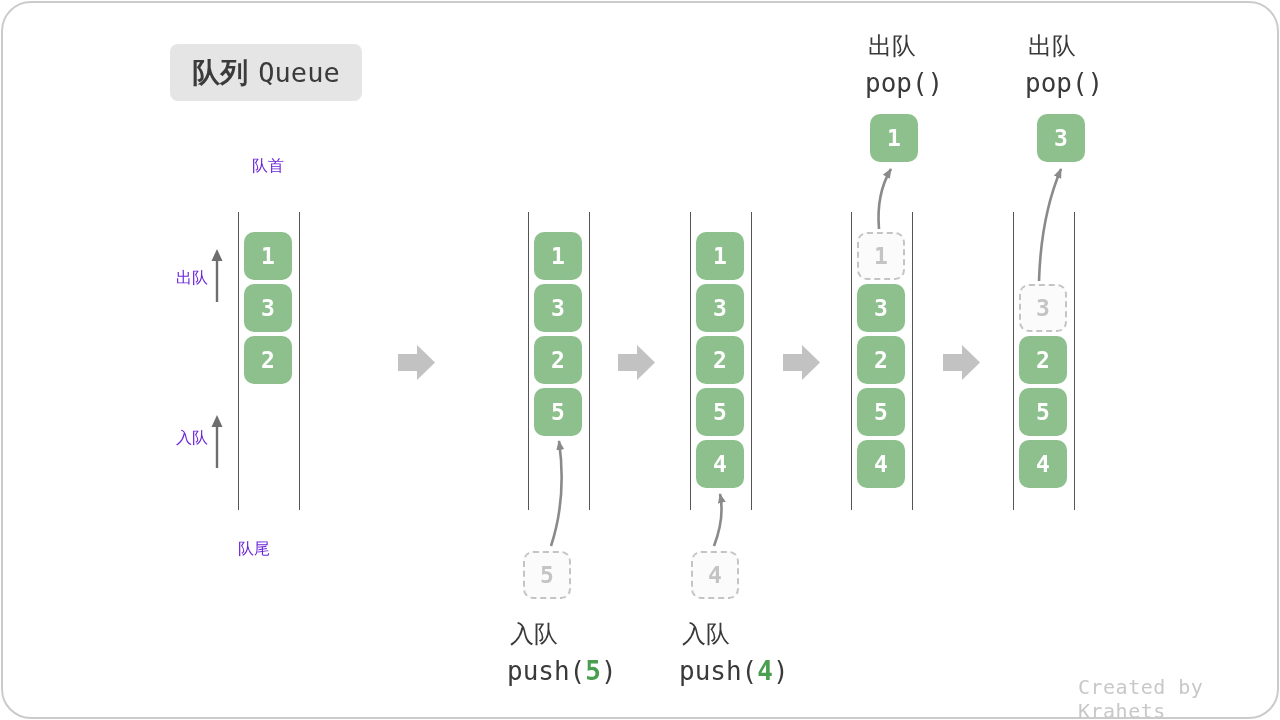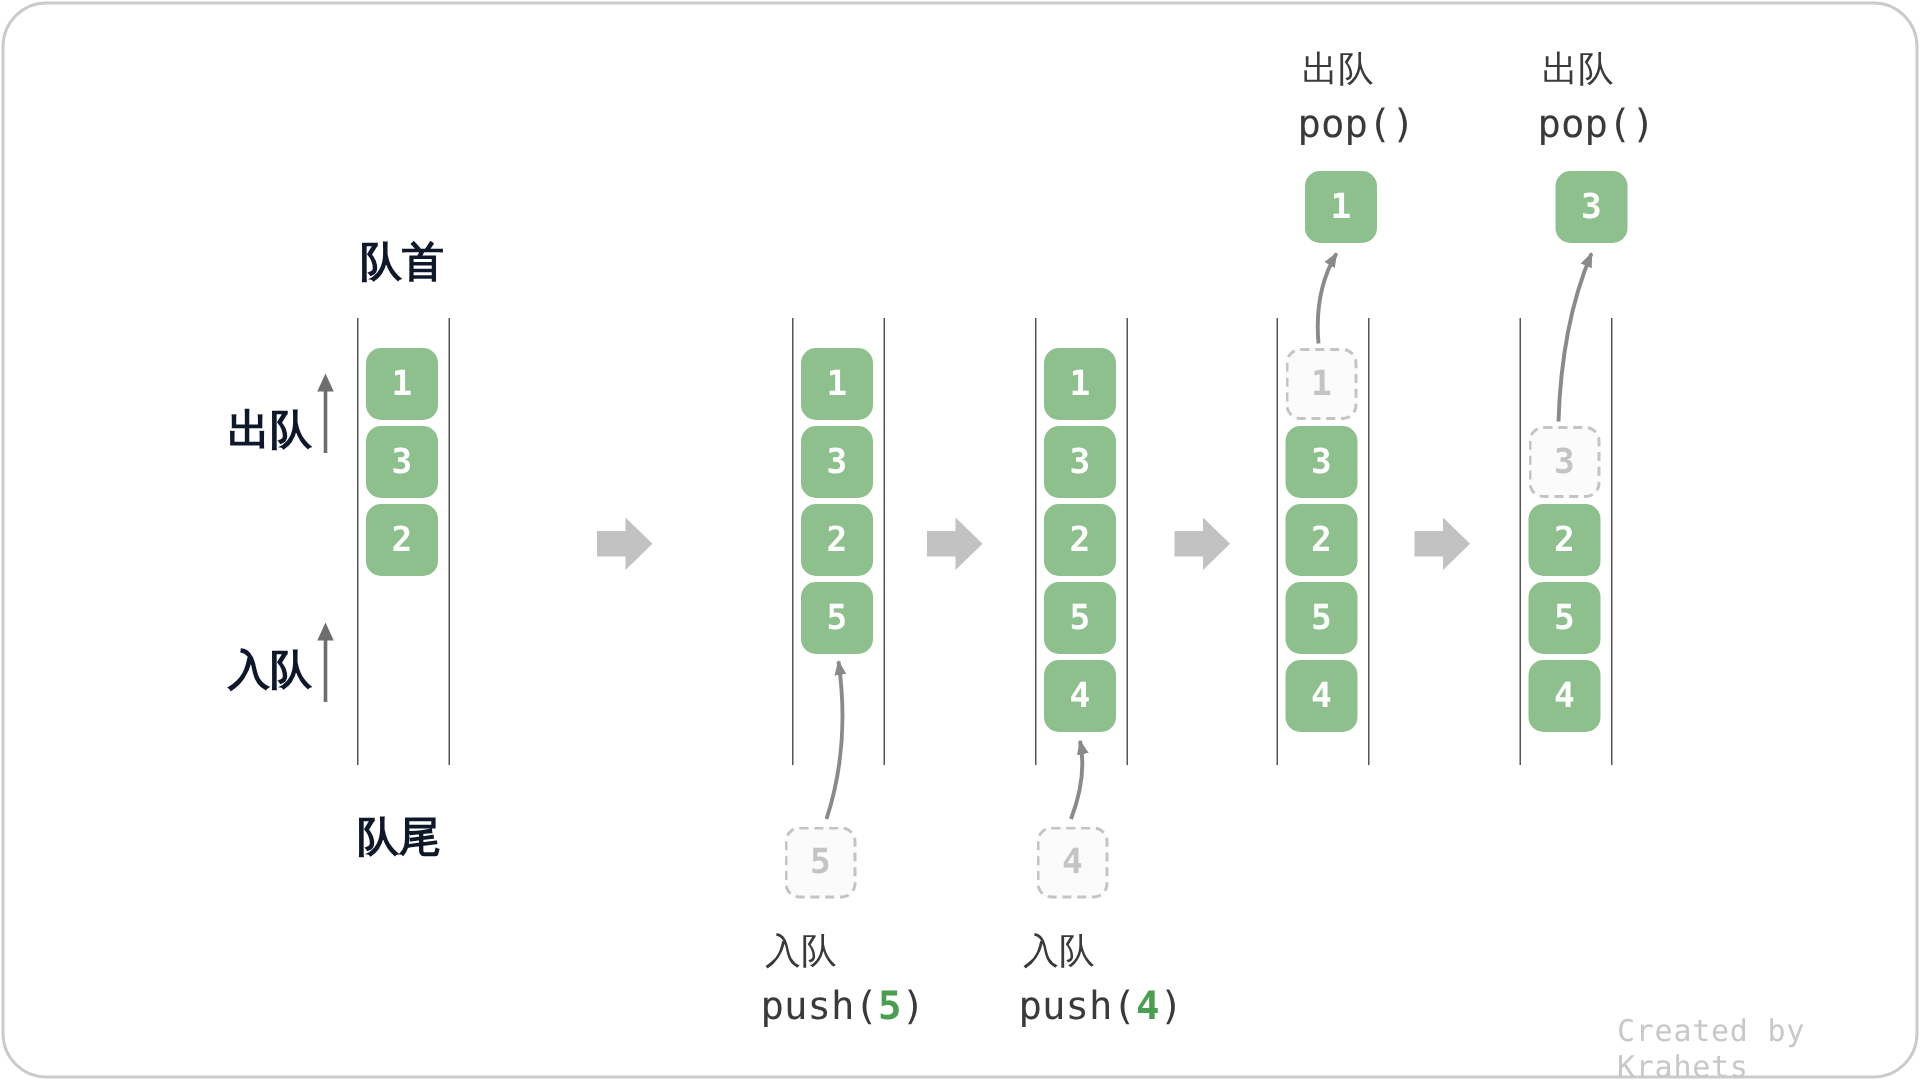--- a/index.html
+++ b/index.html
@@ -9,21 +9,21 @@
          border:2px solid #cbcbcb;border-radius:30px;background:#fff;}
 
   
   .title-badge{position:absolute;left:170px;top:44px;width:192px;height:57px;
     background:#e5e5e5;border-radius:8px;display:flex;align-items:center;justify-content:center;
     color:#3b3b3b;white-space:nowrap;}
   .title-zh{font-size:28px;font-weight:700;}
   .title-en{font-size:27px;font-family:"DejaVu Sans Mono",monospace;margin-left:10px;}
 
   
-  .cjk-label{position:absolute;color:#0f172a;font-size:28px;font-weight:700;white-space:nowrap;}
+  .cjk-label{position:absolute;color:#6d28d9;font-size:16px;font-weight:400;white-space:nowrap;}
 
   
   .queue-col{position:absolute;top:212px;height:298px;width:60px;
     border-left:1.5px solid var(--line-dark);border-right:1.5px solid var(--line-dark);}
   .cell{position:absolute;left:5px;width:48px;height:48px;box-sizing:border-box;
     border-radius:10px;display:flex;align-items:center;justify-content:center;
     font-family:"DejaVu Sans Mono",monospace;font-size:23px;font-weight:700;}
   .cell.solid{background:var(--cell-green);color:#fff;}
   .cell.dashed{border:2px dashed var(--dashed-gray);background:#fbfbfb;color:#c4c4c4;}
 
@@ -45,20 +45,24 @@
     font-family:"DejaVu Sans Mono",monospace;font-size:20px;letter-spacing:0.5px;}
 
   svg.overlay{position:absolute;left:0;top:0;pointer-events:none;}
 </style>
 </head>
 <body>
 
 <div id="stage">
   <div id="panel"></div>
 
+  <div class="title-badge">
+    <span class="title-zh">队列</span>
+    <span class="title-en">Queue</span>
+  </div>
 
   <div class="cjk-label" style="left:238px;top:156px;width:60px;text-align:center;">队首</div>
   <div class="cjk-label" style="left:238px;top:539px;width:60px;text-align:left;">队尾</div>
 
   <div class="cjk-label" style="left:130px;top:268px;width:78px;text-align:right;">出队</div>
   <div class="cjk-label" style="left:130px;top:428px;width:78px;text-align:right;">入队</div>
 
   <div class="queue-col" style="left:238px;">
       <div class="cell solid" style="top: 20px;">1</div>
       <div class="cell solid" style="top: 72px;">3</div>

